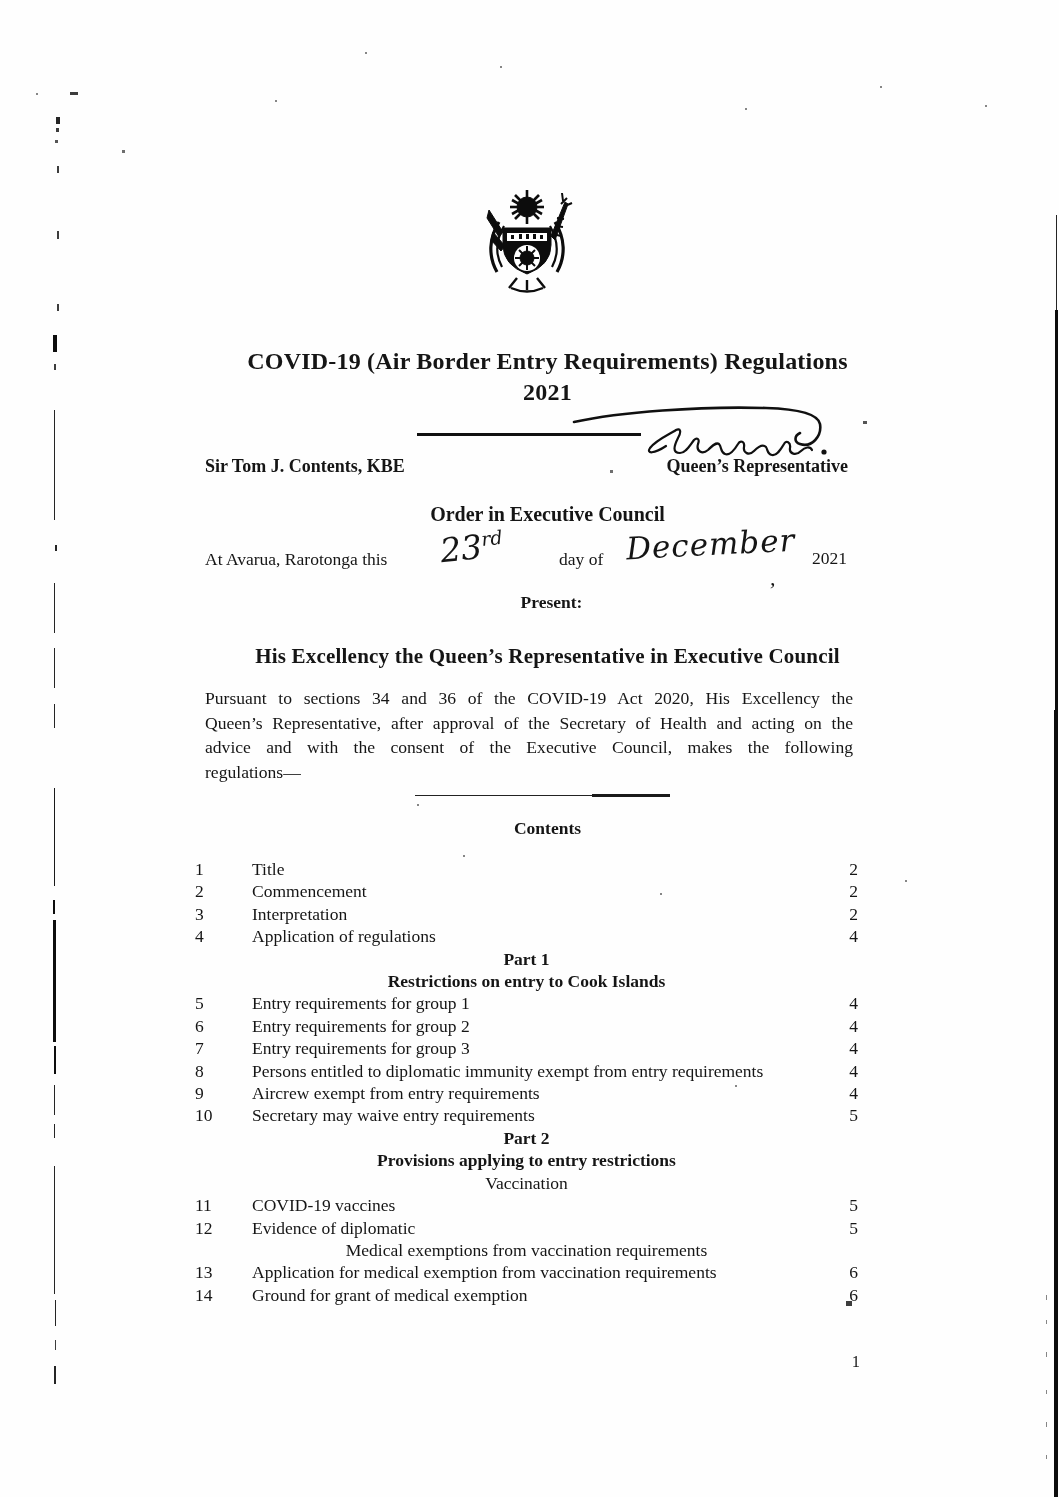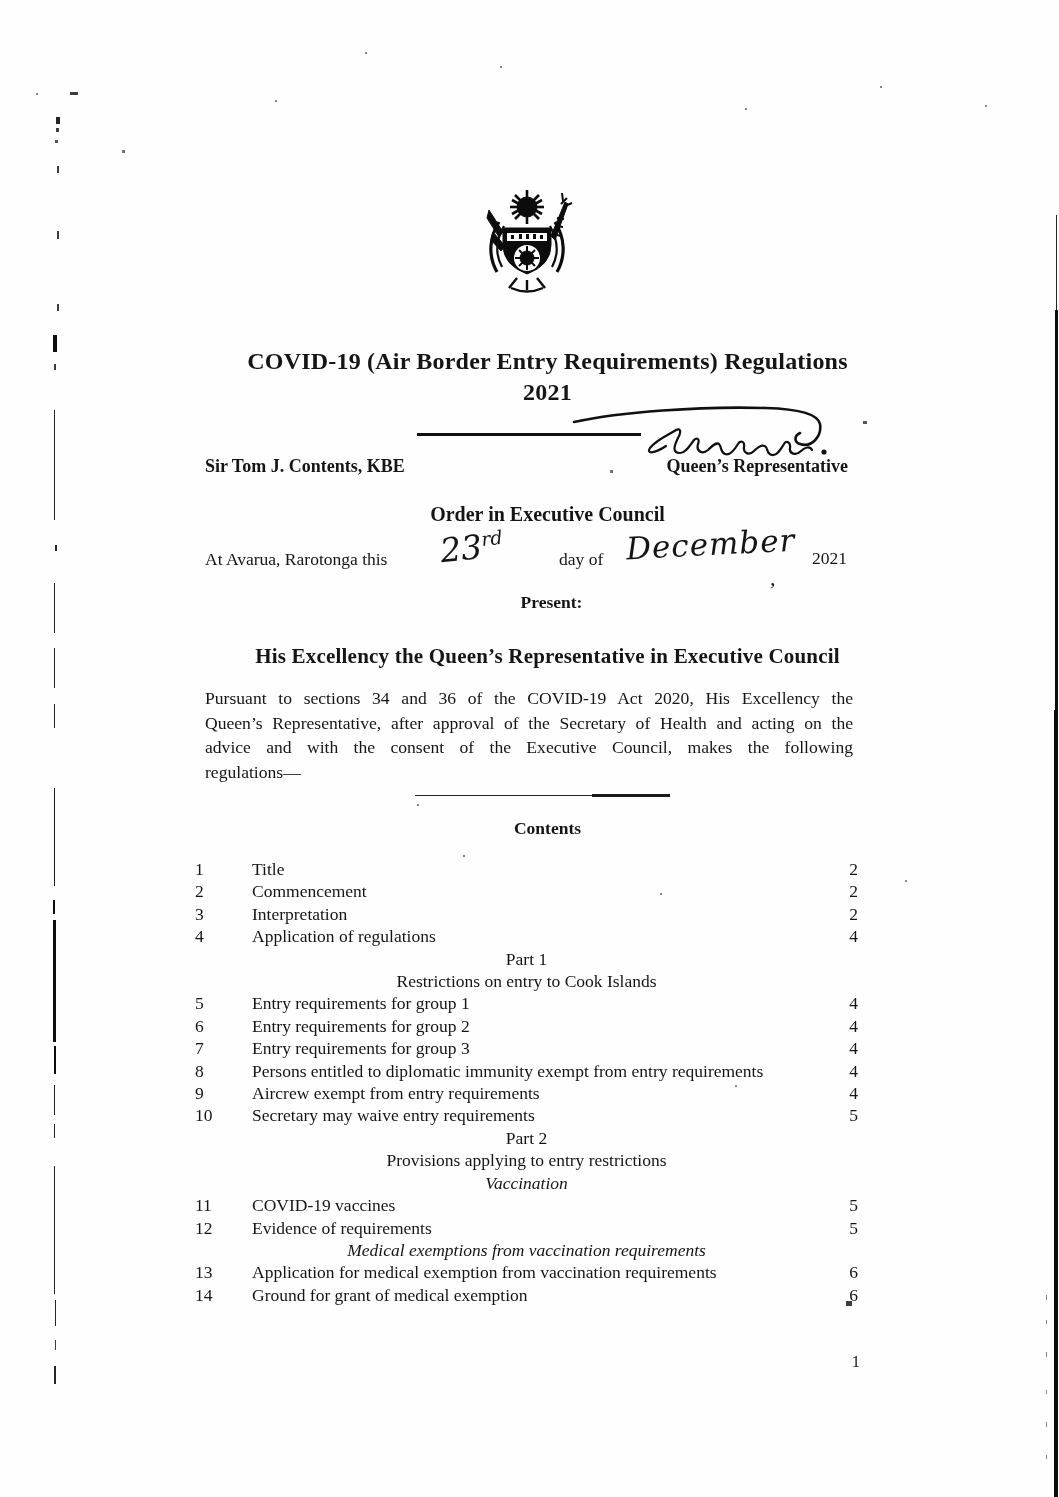--- a/index.html
+++ b/index.html
@@ -35,22 +35,22 @@
   .preamble .jline{text-align:justify;text-align-last:justify;}
   .preamble .lline{text-align:left;}
   
   .contents-heading{top:818px;font-size:17.5px;font-weight:bold;}
   .toc{left:195px;top:858px;width:663px;font-size:17.5px;}
   .toc-row{display:flex;line-height:22.4px;}
   .toc-num{width:57px;flex:0 0 57px;}
   .toc-label{flex:1;}
   .toc-page{flex:0 0 30px;text-align:right;}
   .toc-center{text-align:center;line-height:22.4px;}
-  .toc-bold{font-weight:normal;}
-  .toc-italic{font-style:italic;text-align:center;}
+  .toc-bold{font-weight:bold;}
+  .toc-italic{text-align:center;}
   .page-number{left:840px;top:1352px;width:20px;text-align:right;font-size:16.5px;}
   
   .artifact{position:absolute;background:#0d0d0d;}
   svg{display:block;}
 </style>
 </head>
 <body>
 
 <div class="abs" style="left:481px;top:188px;">
   <svg width="92" height="108" viewBox="0 0 92 108">
@@ -219,21 +219,21 @@
     <div class="toc-center toc-bold">Part 2</div>
     <div class="toc-center toc-bold">Provisions applying to entry restrictions</div>
     <div class="toc-center toc-italic">Vaccination</div>
     <div class="toc-row">
       <span class="toc-num">11</span>
       <span class="toc-label">COVID-19 vaccines</span>
       <span class="toc-page">5</span>
     </div>
     <div class="toc-row">
       <span class="toc-num">12</span>
-      <span class="toc-label">Evidence of requirements</span>
+      <span class="toc-label">Evidence of diplomatic</span>
       <span class="toc-page">5</span>
     </div>
     <div class="toc-center toc-italic">Medical exemptions from vaccination requirements</div>
     <div class="toc-row">
       <span class="toc-num">13</span>
       <span class="toc-label">Application for medical exemption from vaccination requirements</span>
       <span class="toc-page">6</span>
     </div>
     <div class="toc-row">
       <span class="toc-num">14</span>

